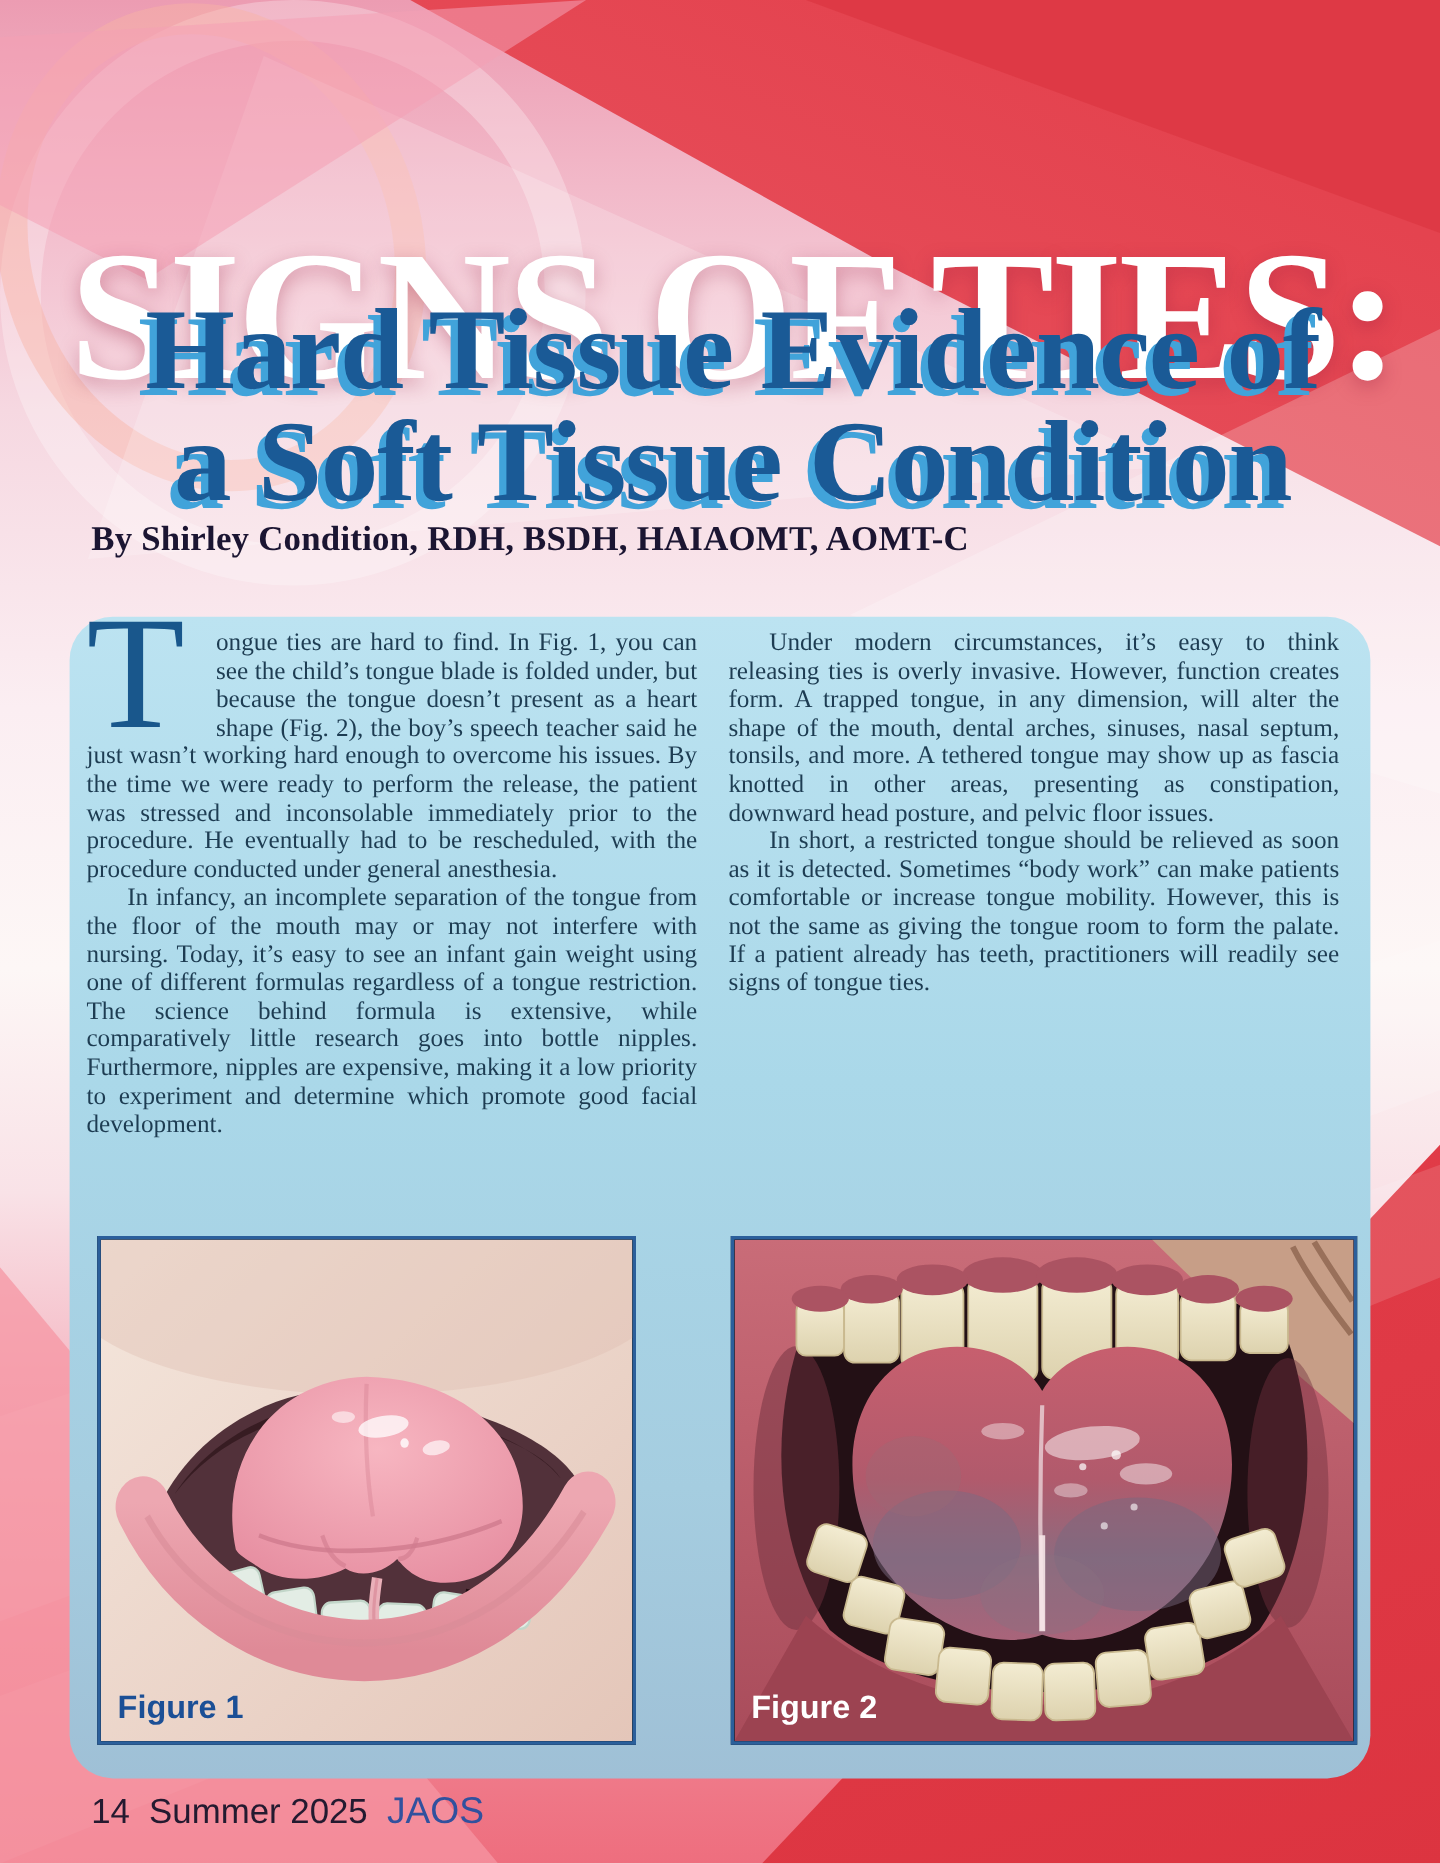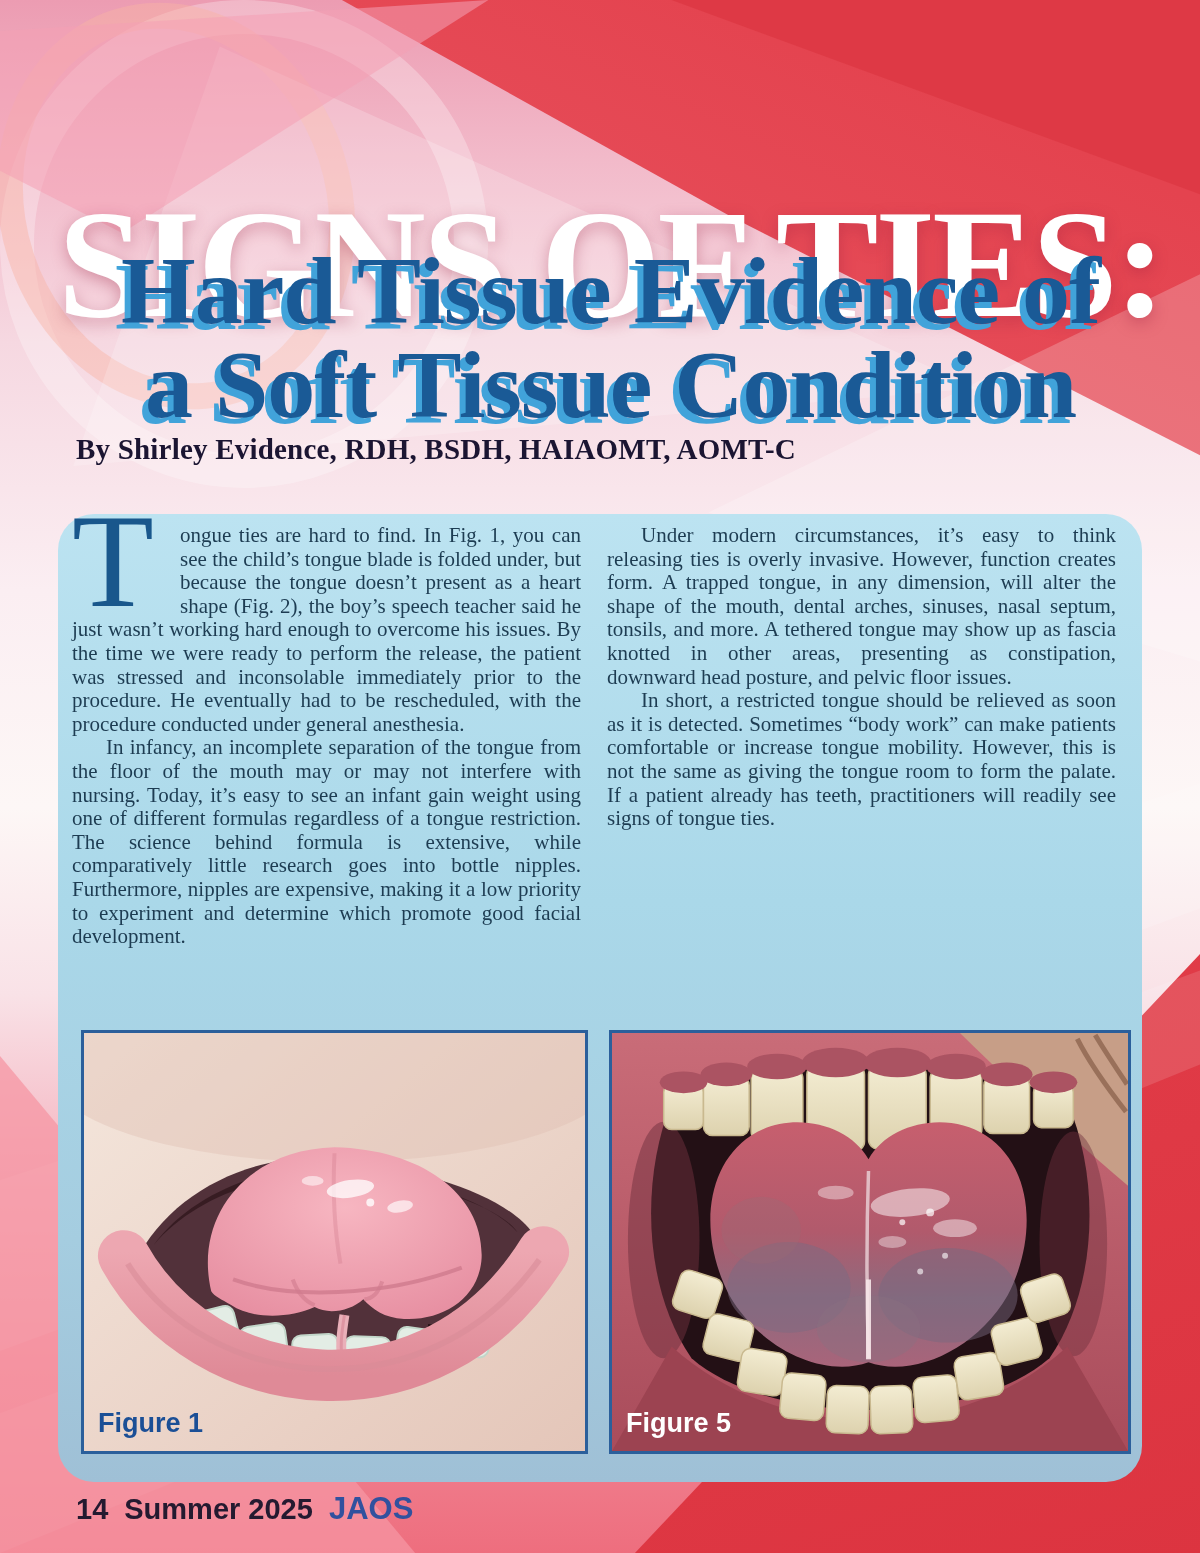--- a/index.html
+++ b/index.html
@@ -25,28 +25,28 @@
   
   .panel{position:absolute;left:58px;top:514px;width:1084px;height:968px;border-radius:36px;background:linear-gradient(180deg,#bce3f1 0%,#aad8e9 40%,#a5cde0 75%,#9fc0d6 100%);}
   .cols{display:flex;gap:26px;padding:10px 14px 0 14px;}
   .col{width:509px;font-size:21px;line-height:23.6px;color:#1d3c52;text-align:justify;}
   .col p{margin:0;}
   .indent{text-indent:34px;}
   .dropcap{float:left;width:98px;height:90px;margin-right:10px;position:relative;}
   .dropcap span{position:absolute;top:-30px;left:0;font-size:134px;line-height:1;color:#19578c;}
   
   .fig{position:absolute;top:516px;height:424px;border:3px solid #2b5f9b;box-sizing:border-box;overflow:hidden;background:#000;}
-  .fig1{left:23px;width:507px;}
+  .fig1{left:23px;width:449px;}
   .fig2{left:551px;width:522px;}
   .fig svg{display:block;width:100%;height:100%;}
   .figcap{position:absolute;left:14px;bottom:12px;font-family:"Liberation Sans",sans-serif;font-weight:bold;font-size:27px;}
   .capblue{color:#1b4f96;}
   .capwhite{color:#ffffff;}
   
-  .footer{position:absolute;top:1491px;left:76px;font-family:"Liberation Sans",sans-serif;font-weight:bold;font-size:29px;color:#241a30;}
+  .footer{position:absolute;top:1491px;left:76px;font-family:"Liberation Sans",sans-serif;font-weight:normal;font-size:29px;color:#241a30;}
   .footer .issue{margin-left:16px;}
   .footer .jaos{margin-left:16px;font-size:31px;color:#31519e;}
 </style>
 </head>
 <body>
 
 <div class="page">
 
   <div class="bg">
     <div class="bg-base"></div>
@@ -61,21 +61,21 @@
     <div class="bg-botstripe1"></div>
     <div class="bg-botstripe2"></div>
     <div class="bg-botpink"></div>
   </div>
 
   <h1 class="title">SIGNS OF TIES:</h1>
   <div class="subtitle">
     <div>Hard Tissue Evidence of</div>
     <div>a Soft Tissue Condition</div>
   </div>
-  <div class="byline">By Shirley Evidence, RDH, BSDH, HAIAOMT, AOMT-C</div>
+  <div class="byline">By Shirley Condition, RDH, BSDH, HAIAOMT, AOMT-C</div>
 
   <section class="panel">
     <div class="cols">
       <div class="col">
         <p><span class="dropcap">
               <span>T</span>
             </span><span>ongue ties are hard to find. In Fig. 1, you can see the child’s tongue blade is folded under, but because the tongue doesn’t present as a heart shape (Fig. 2), the boy’s speech teacher said he just wasn’t working hard enough to overcome his issues. By the time we were ready to perform the release, the patient was stressed and inconsolable immediately prior to the procedure. He eventually had to be rescheduled, with the procedure conducted under general anesthesia.</span></p>
         <p class="indent">In infancy, an incomplete separation of the tongue from the floor of the mouth may or may not interfere with nursing. Today, it’s easy to see an infant gain weight using one of different formulas regardless of a tongue restriction. The science behind formula is extensive, while comparatively little research goes into bottle nipples. Furthermore, nipples are expensive, making it a low priority to experiment and determine which promote good facial development.</p>
       </div>
       <div class="col">
@@ -205,21 +205,21 @@
           <rect x="128" y="322" width="46" height="44" rx="9" transform="rotate(9 151 344)"></rect>
           <rect x="170" y="346" width="44" height="46" rx="9" transform="rotate(5 192 369)"></rect>
           <rect x="216" y="358" width="42" height="48" rx="9" transform="rotate(2 237 382)"></rect>
           <rect x="260" y="358" width="42" height="48" rx="9" transform="rotate(-2 281 382)"></rect>
           <rect x="304" y="348" width="44" height="46" rx="9" transform="rotate(-5 326 371)"></rect>
           <rect x="346" y="326" width="46" height="44" rx="9" transform="rotate(-9 369 348)"></rect>
           <rect x="384" y="292" width="46" height="42" rx="9" transform="rotate(-14 407 313)"></rect>
           <rect x="414" y="248" width="44" height="42" rx="9" transform="rotate(-18 436 269)"></rect>
         </g>
       </svg>
-      <figcaption class="figcap capwhite">Figure 5</figcaption>
+      <figcaption class="figcap capwhite">Figure 2</figcaption>
     </figure>
   </section>
 
   <div class="footer">
     <span>14</span><span class="issue">Summer 2025</span><span class="jaos">JAOS</span>
   </div>
 
 </div>
 
 </body></html>

